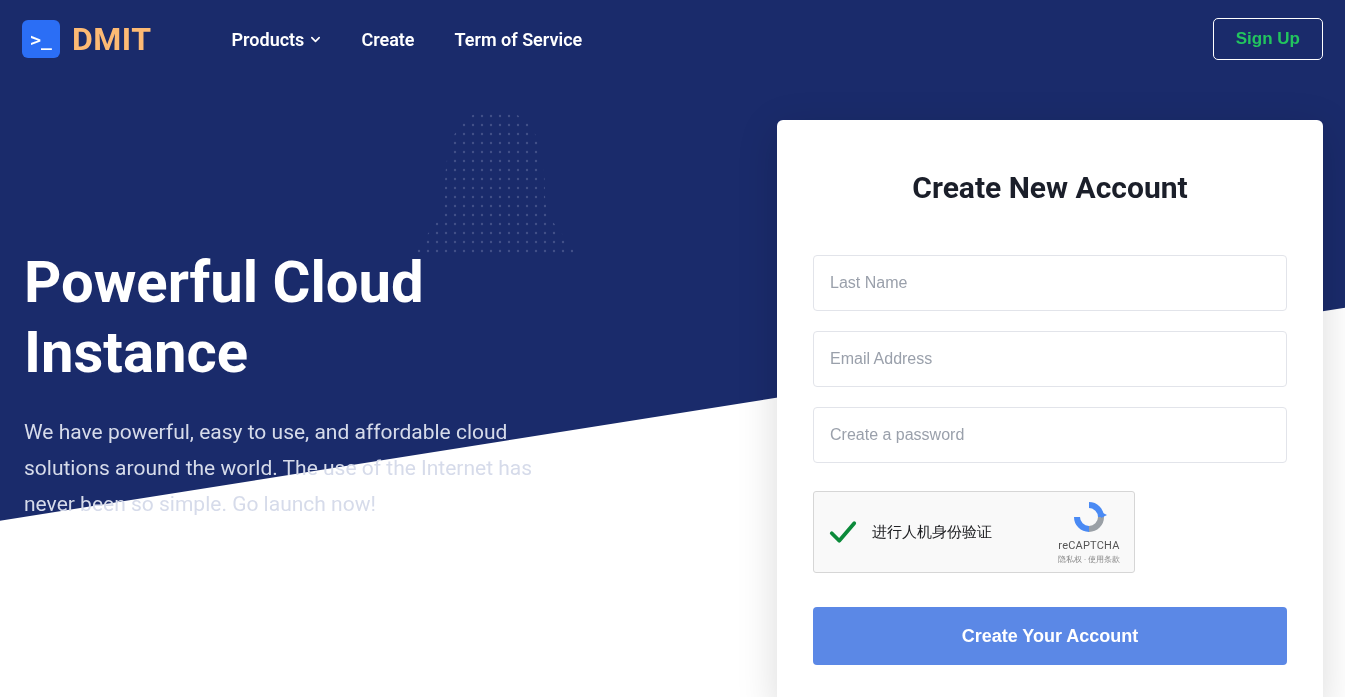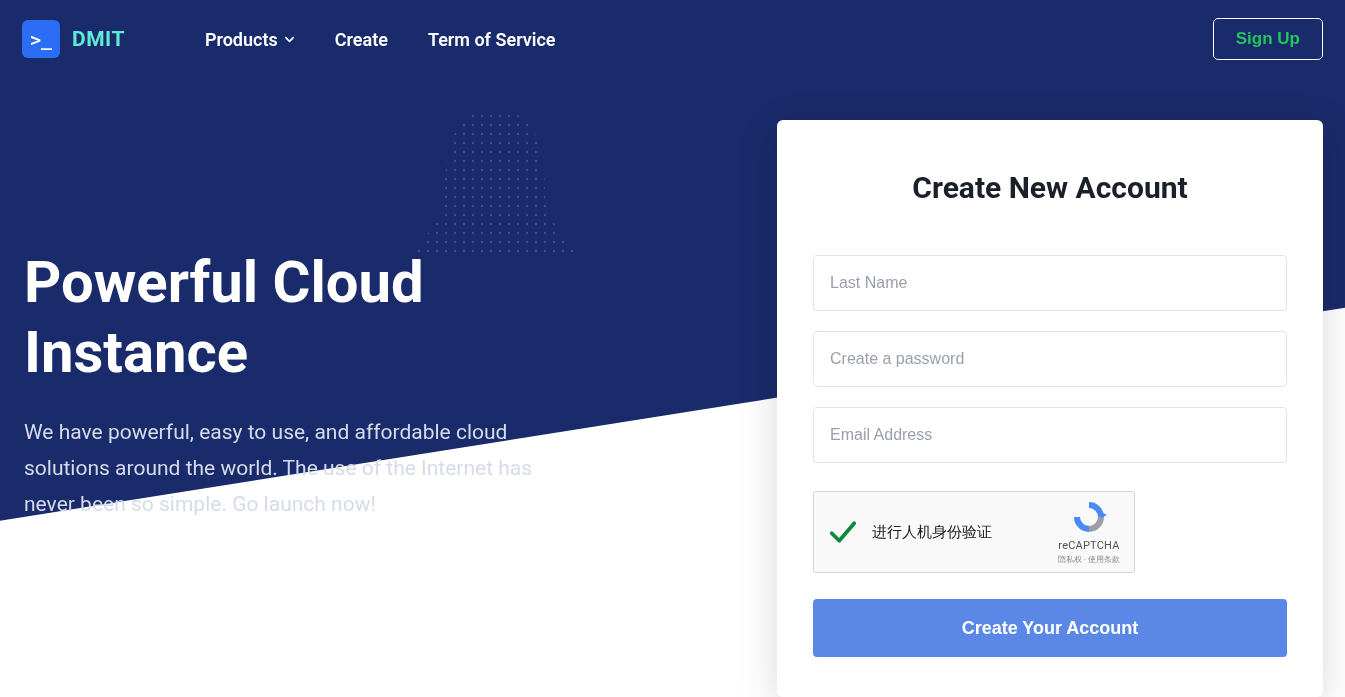--- a/index.html
+++ b/index.html
@@ -32,22 +32,22 @@
     display: flex;
     align-items: center;
     justify-content: center;
     margin-right: 12px;
     color: #fff;
     font-weight: bold;
     font-size: 18px;
     font-family: monospace;
   }
   .logo-text {
-    color: #5eead4;
-    font-size: 21px;
+    color: #fdba74;
+    font-size: 32px;
     font-weight: 700;
     letter-spacing: 0.5px;
   }
   .nav-items {
     display: flex;
     gap: 40px;
   }
   .nav-item {
     color: #fff;
     font-size: 18px;
@@ -131,21 +131,21 @@
   .recaptcha {
     width: 322px;
     height: 82px;
     border: 1px solid #d6d6d6;
     border-radius: 3px;
     background: #f9f9f9;
     display: flex;
     align-items: center;
     padding: 0 14px;
     margin-top: 28px;
-    margin-bottom: 26px;
+    margin-bottom: 34px;
     position: relative;
   }
   .check-icon {
     width: 30px;
     height: 30px;
     margin-right: 14px;
   }
   .recaptcha-text { font-size: 15px; color: #202124; }
   .recaptcha-right {
     margin-left: auto;
@@ -229,24 +229,24 @@
   <h1>Powerful Cloud Instance</h1>
   <p>We have powerful, easy to use, and affordable cloud solutions around the world. The use of the Internet has never been so simple. Go launch now!</p>
 </section>
 
 <div class="card">
   <h2 class="card-title">Create New Account</h2>
   <div class="name-row">
     <input class="input" type="text" placeholder="Last Name" style="">
   </div>
   <div class="field">
+    <input class="input" type="email" placeholder="Email Address" style="">
+  </div>
+  <div class="field">
     <input class="input" type="password" placeholder="Create a password" style="">
-  </div>
-  <div class="field">
-    <input class="input" type="email" placeholder="Email Address" style="">
   </div>
 
   <div class="recaptcha">
     <svg class="check-icon" viewBox="0 0 24 24">
       <path d="M3 13 L9 19 L21 5" stroke="#0b8a3a" stroke-width="3" fill="none" stroke-linecap="round" stroke-linejoin="round"></path>
     </svg>
     <span class="recaptcha-text">进行人机身份验证</span>
     <div class="recaptcha-right">
       <svg class="recaptcha-logo" viewBox="0 0 36 36">
         <path d="M18 3 A15 15 0 0 1 33 18 L27 18 A9 9 0 0 0 18 9 Z" fill="#4a8af4"></path>

